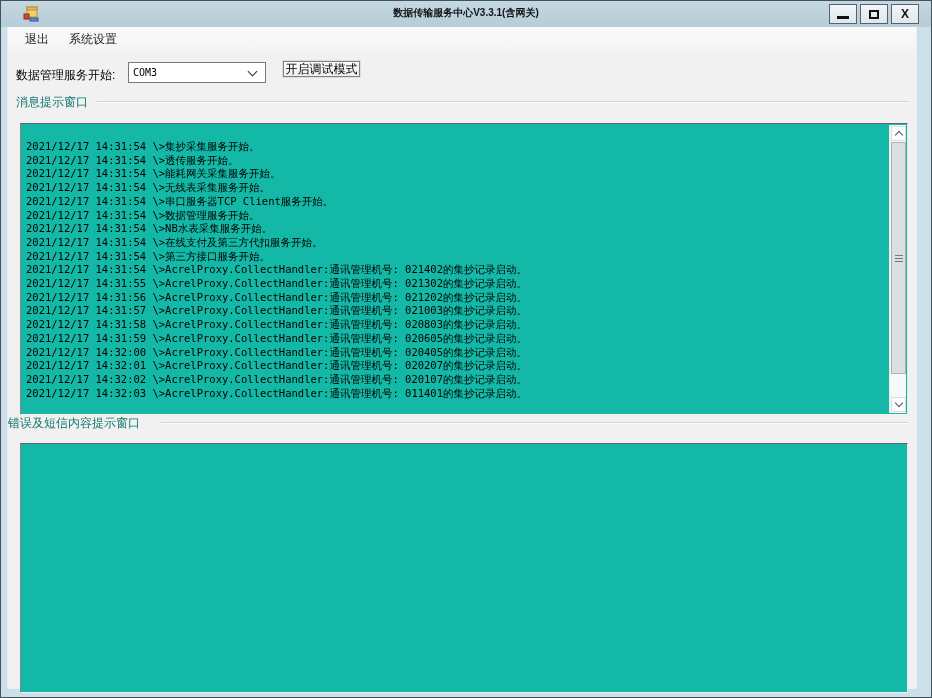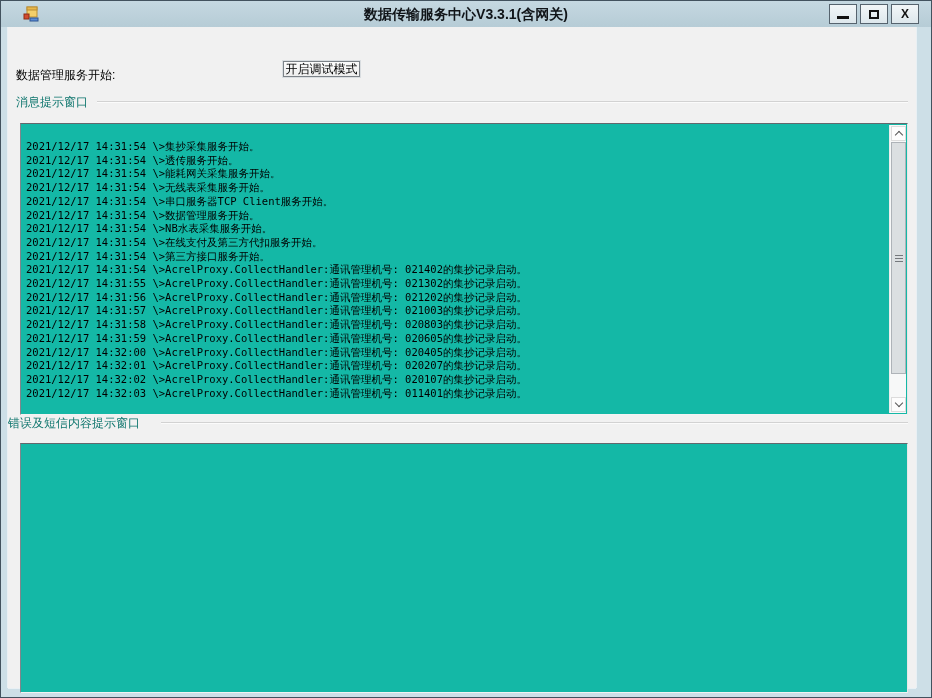--- a/index.html
+++ b/index.html
@@ -13,21 +13,21 @@
   }
 
   
   .titlebar {
     position:absolute; left:1px; top:1px; width:930px; height:26px;
     background:linear-gradient(#c5d8e1,#b6ccd6);
   }
   .app-icon { position:absolute; left:22px; top:5px; width:16px; height:16px; }
   .title-text {
     position:absolute; left:0; right:0; top:5px; text-align:center;
-    font-size:14px; font-weight:bold; color:#101418;
+    font-size:10px; font-weight:bold; color:#101418;
     font-family:"Liberation Sans", sans-serif;
   }
   .winbtns { position:absolute; right:12px; top:3px; display:flex; gap:3px; }
   .winbtn {
     width:28px; height:20px; border:1px solid #56636e;
     background:linear-gradient(#f2f6f8,#dde7ec);
     display:flex; align-items:center; justify-content:center;
     cursor:default;
   }
   .glyph-min { width:12px; height:3px; background:#111; margin-top:7px; }
@@ -140,22 +140,30 @@
           <div class="glyph-max"></div>
         </div>
       <div class="winbtn">
           <span class="glyph-close">X</span>
         </div>
     </div>
   </div>
 
   <div class="form">
 
+    <div class="menubar">
+      <div class="menu-item">退出</div>
+      <div class="menu-item">系统设置</div>
+    </div>
 
     <div class="com-label">数据管理服务开始:</div>
+    <div class="combo">
+      <span class="combo-value">COM3</span>
+      <span class="combo-chevron"></span>
+    </div>
     <div class="debug-btn">开启调试模式</div>
 
     <div class="group-label" style="left:8px; top:67px;">消息提示窗口</div>
     <div class="group-line" style="left:89px; top:74px; width:811px;"></div>
     <div class="textbox-3d msgbox">
       <div class="log"><div class="log-line">2021/12/17 14:31:54 \&gt;集抄采集服务开始。</div><div class="log-line">2021/12/17 14:31:54 \&gt;透传服务开始。</div><div class="log-line">2021/12/17 14:31:54 \&gt;能耗网关采集服务开始。</div><div class="log-line">2021/12/17 14:31:54 \&gt;无线表采集服务开始。</div><div class="log-line">2021/12/17 14:31:54 \&gt;串口服务器TCP Client服务开始。</div><div class="log-line">2021/12/17 14:31:54 \&gt;数据管理服务开始。</div><div class="log-line">2021/12/17 14:31:54 \&gt;NB水表采集服务开始。</div><div class="log-line">2021/12/17 14:31:54 \&gt;在线支付及第三方代扣服务开始。</div><div class="log-line">2021/12/17 14:31:54 \&gt;第三方接口服务开始。</div><div class="log-line">2021/12/17 14:31:54 \&gt;AcrelProxy.CollectHandler:通讯管理机号: 021402的集抄记录启动。</div><div class="log-line">2021/12/17 14:31:55 \&gt;AcrelProxy.CollectHandler:通讯管理机号: 021302的集抄记录启动。</div><div class="log-line">2021/12/17 14:31:56 \&gt;AcrelProxy.CollectHandler:通讯管理机号: 021202的集抄记录启动。</div><div class="log-line">2021/12/17 14:31:57 \&gt;AcrelProxy.CollectHandler:通讯管理机号: 021003的集抄记录启动。</div><div class="log-line">2021/12/17 14:31:58 \&gt;AcrelProxy.CollectHandler:通讯管理机号: 020803的集抄记录启动。</div><div class="log-line">2021/12/17 14:31:59 \&gt;AcrelProxy.CollectHandler:通讯管理机号: 020605的集抄记录启动。</div><div class="log-line">2021/12/17 14:32:00 \&gt;AcrelProxy.CollectHandler:通讯管理机号: 020405的集抄记录启动。</div><div class="log-line">2021/12/17 14:32:01 \&gt;AcrelProxy.CollectHandler:通讯管理机号: 020207的集抄记录启动。</div><div class="log-line">2021/12/17 14:32:02 \&gt;AcrelProxy.CollectHandler:通讯管理机号: 020107的集抄记录启动。</div><div class="log-line">2021/12/17 14:32:03 \&gt;AcrelProxy.CollectHandler:通讯管理机号: 011401的集抄记录启动。</div></div>
       <div class="vscroll">
         <div class="scroll-btn up">
             <span class="chev up"></span>
           </div>

